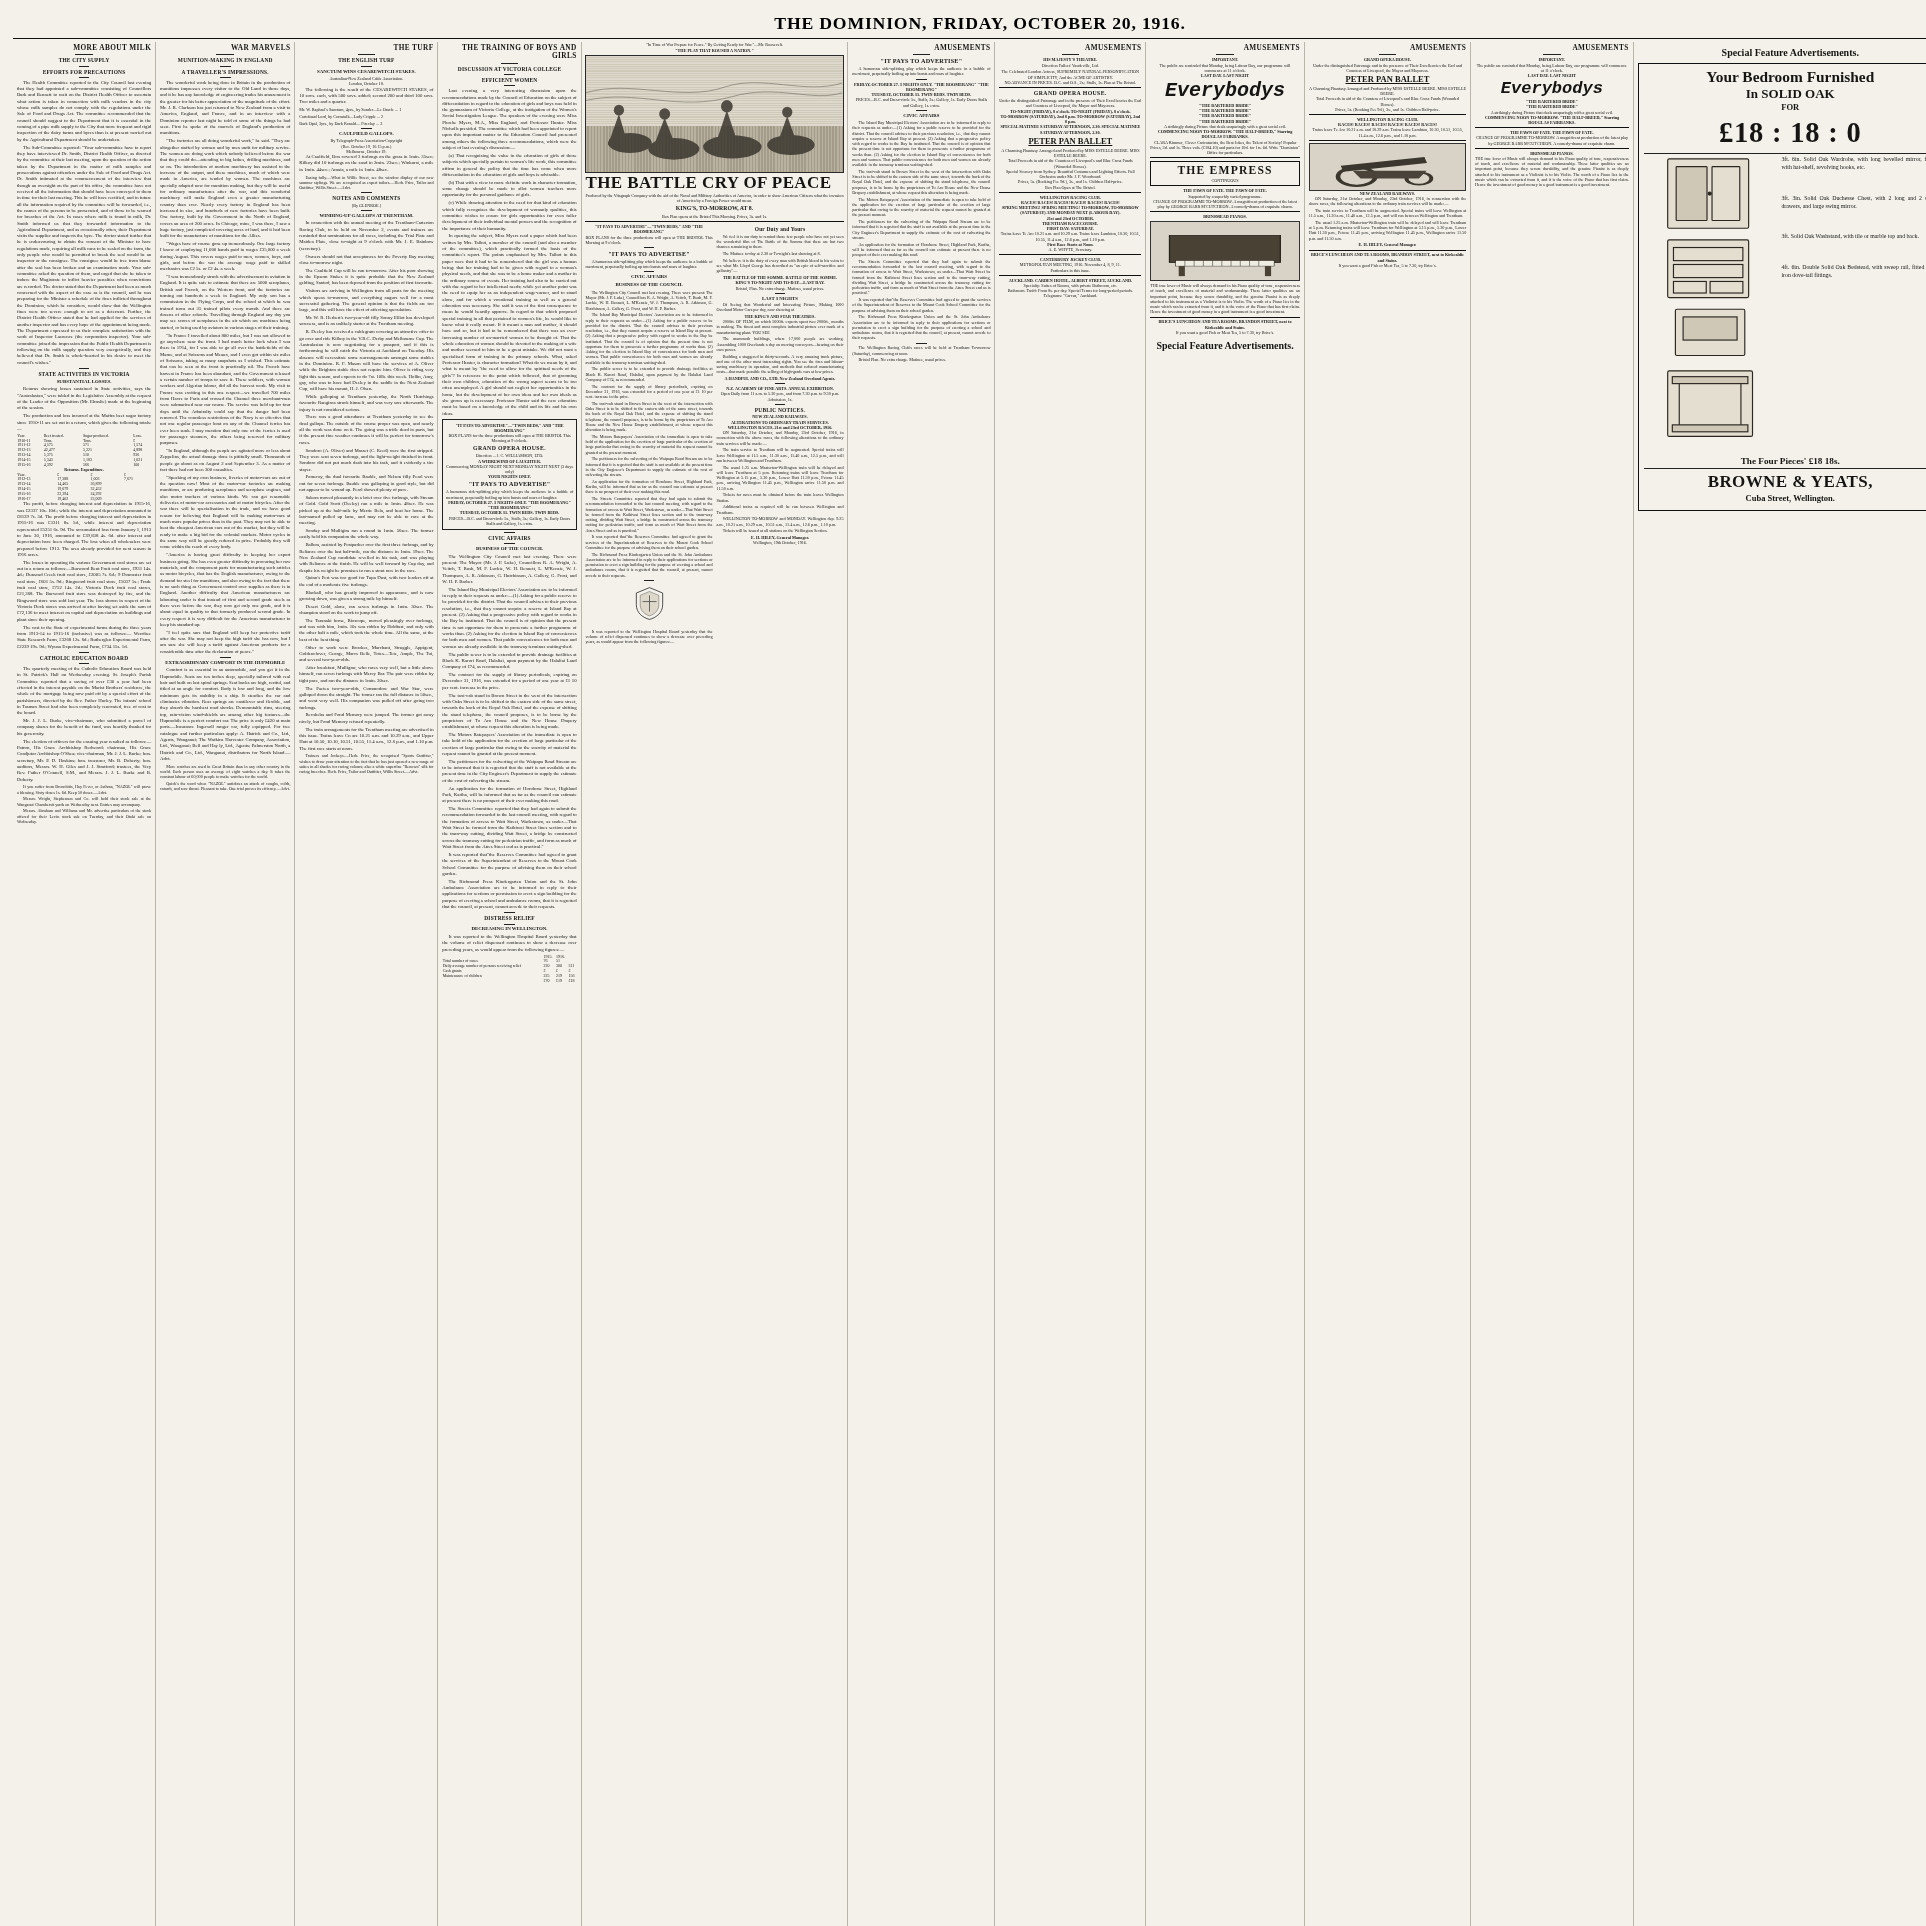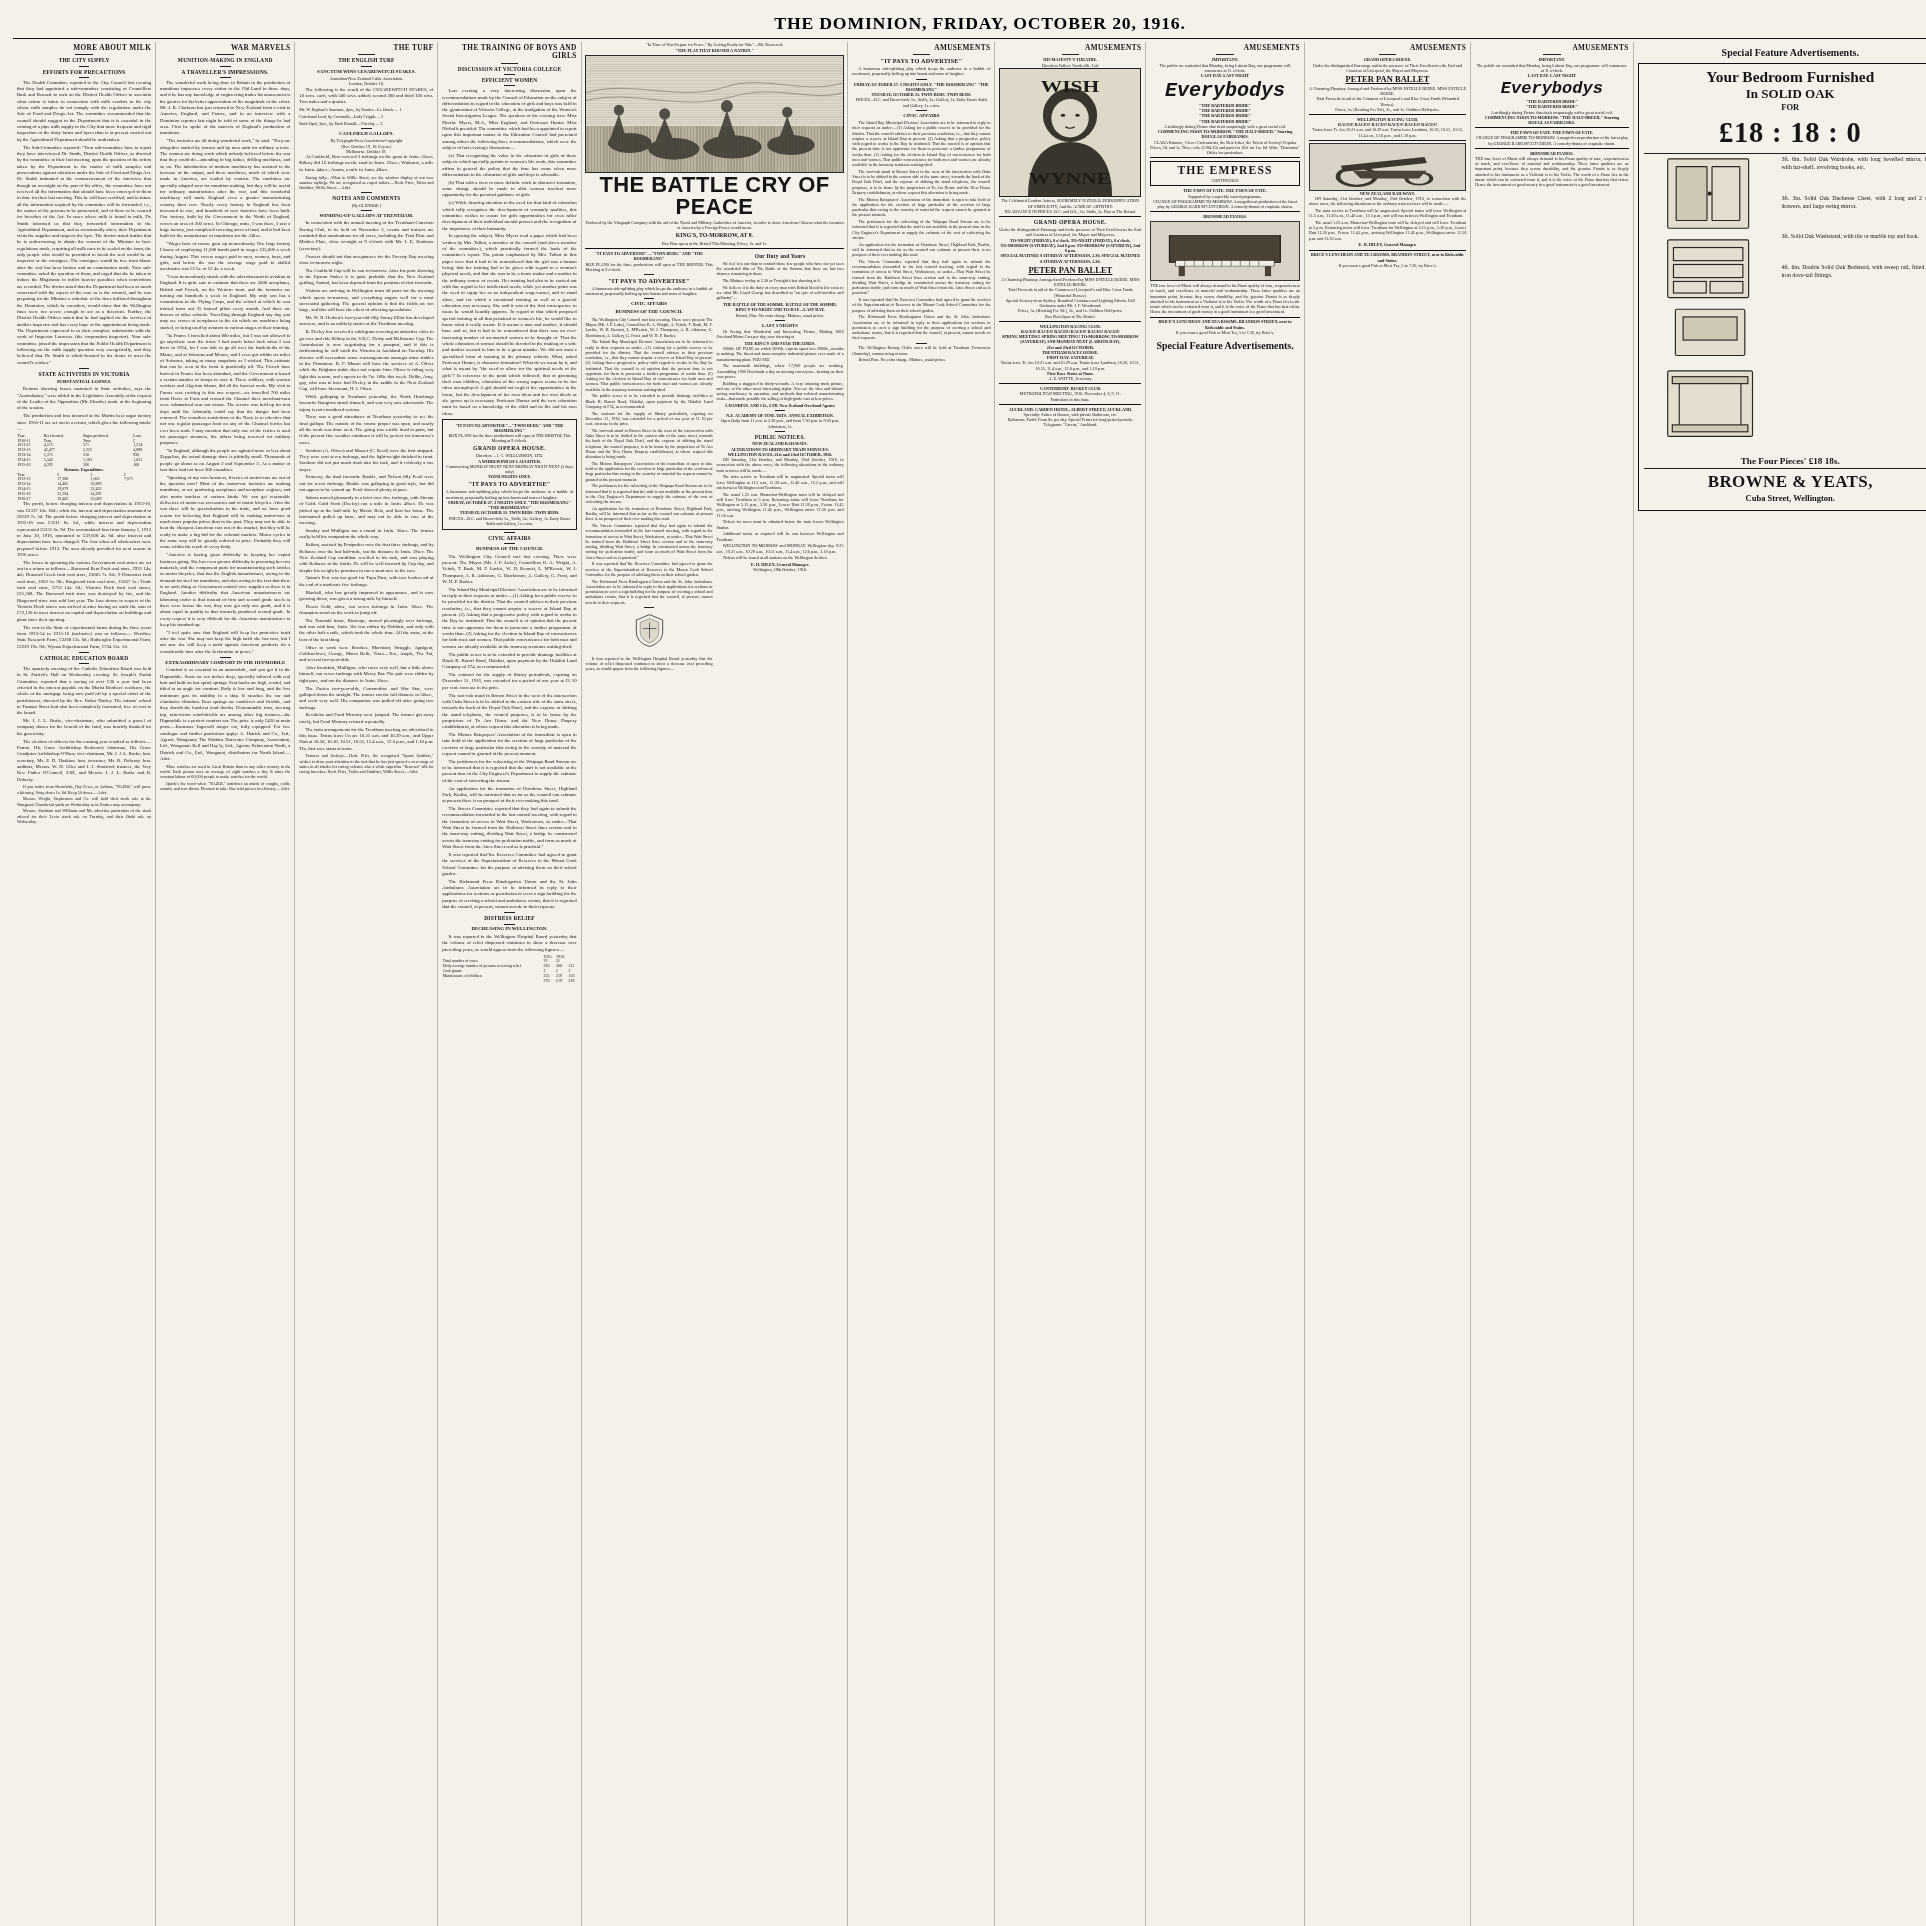--- a/index.html
+++ b/index.html
@@ -57,22 +57,22 @@
   }
   .illus .sky{
     position:absolute;left:0;right:0;top:0;height:62%;
     background:repeating-linear-gradient(0deg,#ded9cc 0 1.2px,#cfc9ba 1.2px 2.3px);
   }
   .illus .ground{
     position:absolute;left:0;right:0;bottom:0;height:40%;
     background:repeating-linear-gradient(90deg,#b9b2a1 0 1.5px,#a49c8b 1.5px 3.1px);
   }
   .bigtitle{
-    font-family:Liberation Sans, sans-serif;font-weight:bold;font-size:22px;
-    text-align:center;letter-spacing:0.4px;line-height:1;
+    font-family:Liberation Serif, serif;font-weight:bold;font-size:17px;
+    text-align:left;letter-spacing:0.4px;line-height:1;
   }
   .fancy{
     font-family:Liberation Mono, monospace;font-style:italic;font-weight:bold;
   }
   .theatre-art{
     border:0.4px solid #222;height:127px;position:relative;overflow:hidden;background:#ded8c9;
   }
   .adline{text-align:center;font-size:4.6px;margin:0.8px 0;}
   .adline.big{font-size:6.2px;font-weight:bold;letter-spacing:0.2px;}
   .adline.xl{font-size:8.5px;font-weight:bold;text-decoration:underline;}
@@ -513,39 +513,20 @@
       <p class="tiny">The Wellington Racing Club's races will be held at Trentham To-morrow (Saturday), commencing at noon.</p>
       <p class="tiny">Bristol Plan. No extra charge. Matinee, usual prices.</p>
     </div>
 
     <div class="col c7">
       <h2 class="hd">AMUSEMENTS</h2>
       <div class="dash"></div>
       <div class="center b tiny">HIS MAJESTY'S THEATRE.</div>
       <div class="center tiny">Direction Fullers' Vaudeville, Ltd.</div>
 
-      <div class="theatre-art">
-        <svg viewBox="0 0 300 330" preserveAspectRatio="none" style="position:absolute;inset:0;width:100%;height:100%;font-size:12.4px">
-          <rect width="300" height="330" fill="#ded8c9"></rect>
-          <g fill="#3a352c">
-            <ellipse cx="150" cy="120" rx="58" ry="70"></ellipse>
-            <path d="M60 330 C60 230 100 190 150 190 C200 190 240 230 240 330 Z"></path>
-          </g>
-          <g fill="#ded8c9">
-            <ellipse cx="150" cy="128" rx="40" ry="50"></ellipse>
-          </g>
-          <g fill="#2e2a22">
-            <ellipse cx="135" cy="120" rx="5" ry="4"></ellipse>
-            <ellipse cx="166" cy="120" rx="5" ry="4"></ellipse>
-            <path d="M140 150 q10 8 20 0" stroke="#2e2a22" stroke-width="3" fill="none"></path>
-          </g>
-          <text x="150" y="60" font-size="46" font-family="Liberation Serif, serif" font-weight="bold" fill="#1d1b16" text-anchor="middle">WISH</text>
-          <text x="150" y="300" font-size="46" font-family="Liberation Serif, serif" font-weight="bold" fill="#1d1b16" text-anchor="middle">WYNNE</text>
-        </svg>
-      </div>
 
       <div class="center tiny" style="margin-top:1.5px;">The Celebrated London Actress, SUPREMELY NATURAL PERSONIFICATION OF SIMPLICITY, And the ACME OF ARTISTRY.</div>
       <div class="center tiny">NO ADVANCE IN PRICES. D.C. and O.S., 2s.; Stalls, 1s.  Plan at The Bristol.</div>
       <div class="hr2"></div>
       <div class="adhd">GRAND  OPERA  HOUSE.</div>
       <div class="center tiny">Under the distinguished Patronage and in the presence of Their Excellencies the Earl and Countess of Liverpool, the Mayor and Mayoress.</div>
       <div class="center tiny b">TO-NIGHT (FRIDAY), 8 o'clock.  TO-NIGHT (FRIDAY), 8 o'clock.</div>
       <div class="center tiny b">TO-MORROW (SATURDAY), 2nd 8 p.m.  TO-MORROW (SATURDAY), 2nd 8 p.m.</div>
       <div class="center tiny b">SPECIAL MATINEE SATURDAY AFTERNOON, 2.30.  SPECIAL MATINEE SATURDAY AFTERNOON, 2.30.</div>
       <div class="adline xl">PETER PAN BALLET</div>

